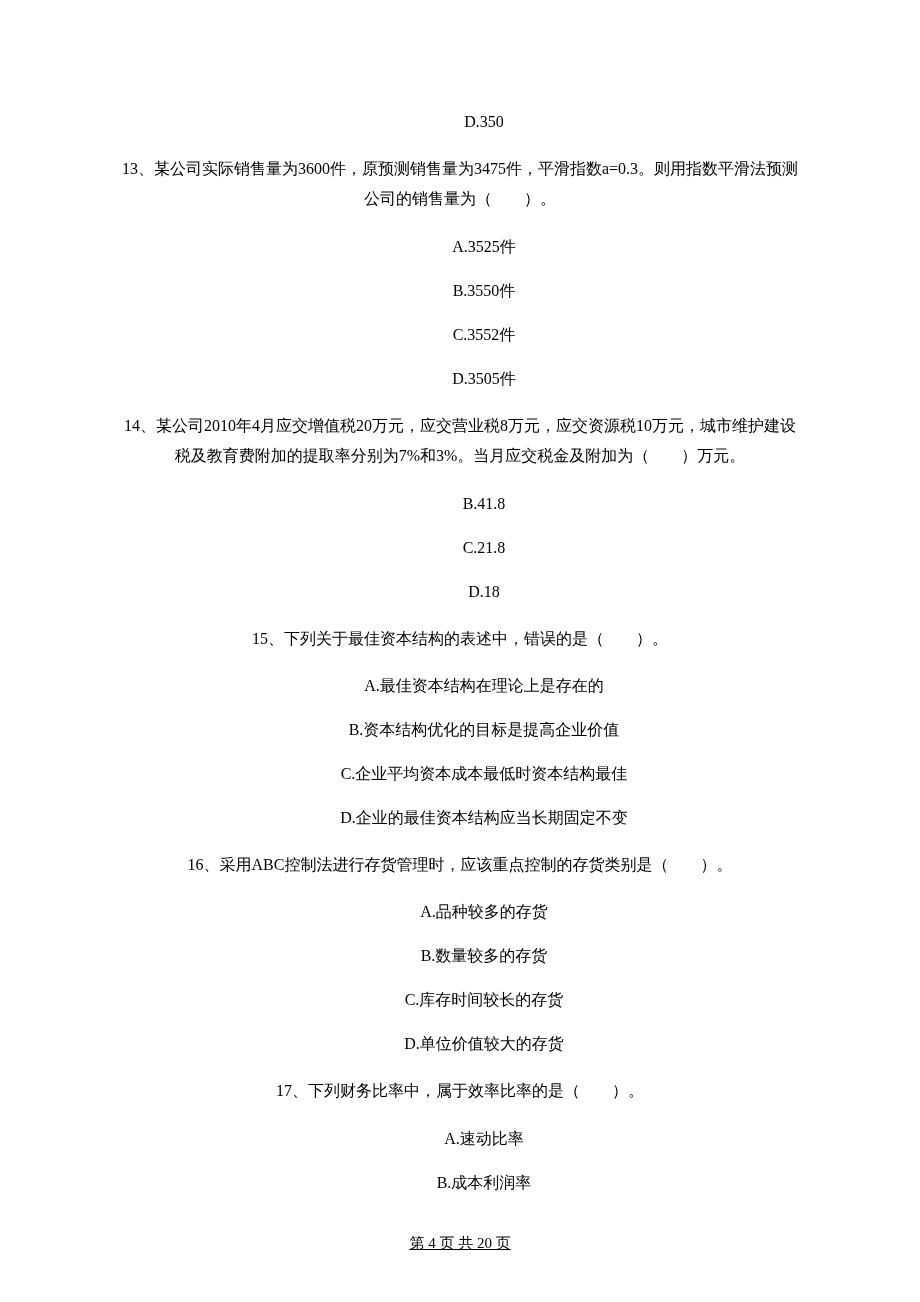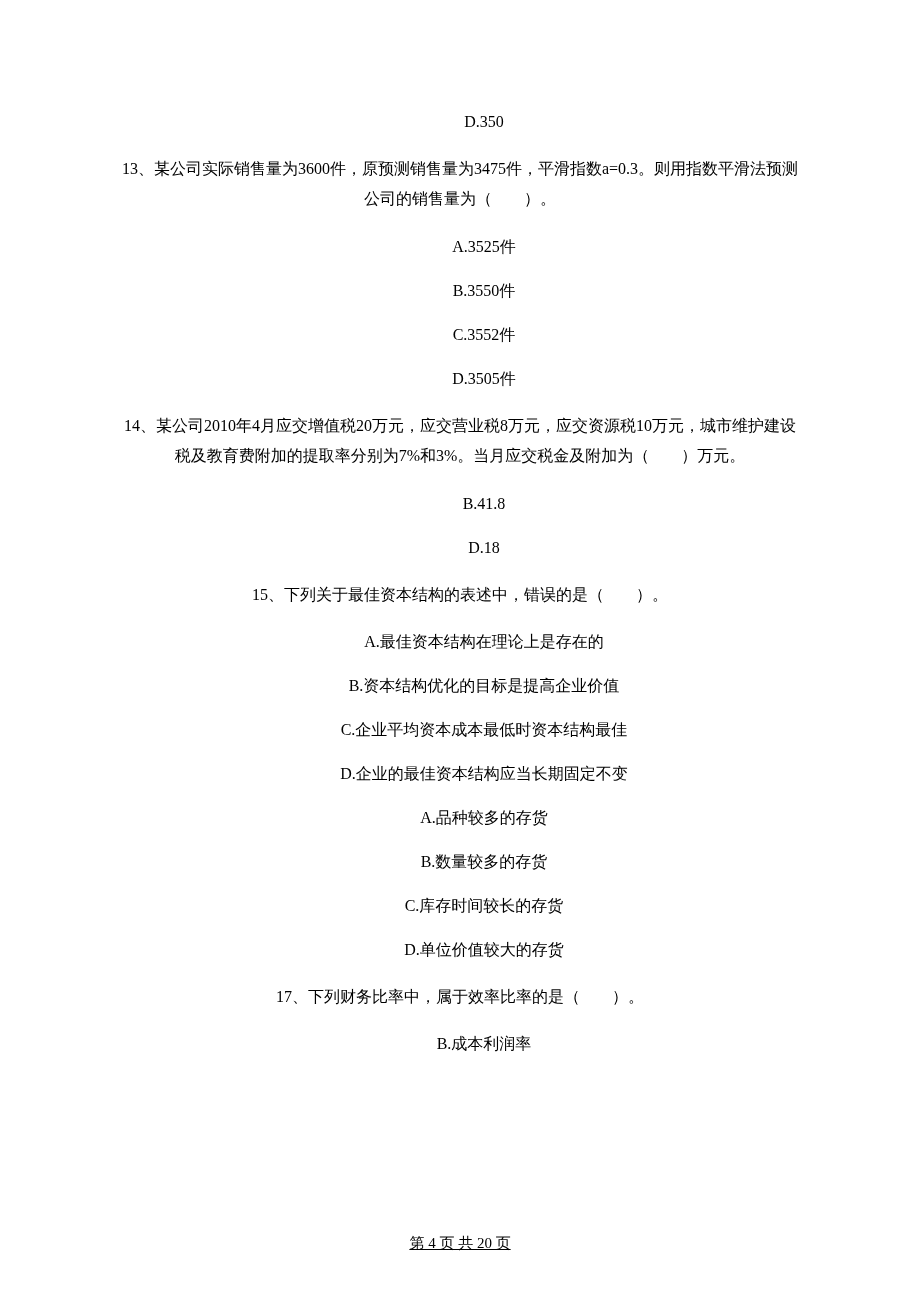--- a/index.html
+++ b/index.html
@@ -47,36 +47,39 @@
   <div class="question">13、某公司实际销售量为3600件，原预测销售量为3475件，平滑指数a=0.3。则用指数平滑法预测公司的销售量为（　　）。</div>
   <div class="option">A.3525件</div>
   <div class="option">B.3550件</div>
   <div class="option">C.3552件</div>
   <div class="option">D.3505件</div>
 </div>
 
 <div class="section">
   <div class="question">14、某公司2010年4月应交增值税20万元，应交营业税8万元，应交资源税10万元，城市维护建设税及教育费附加的提取率分别为7%和3%。当月应交税金及附加为（　　）万元。</div>
   <div class="option">B.41.8</div>
+  <div class="option">C.21.8</div>
   <div class="option">D.18</div>
 </div>
 
 <div class="section">
   <div class="question">15、下列关于最佳资本结构的表述中，错误的是（　　）。</div>
   <div class="option">A.最佳资本结构在理论上是存在的</div>
   <div class="option">B.资本结构优化的目标是提高企业价值</div>
   <div class="option">C.企业平均资本成本最低时资本结构最佳</div>
   <div class="option">D.企业的最佳资本结构应当长期固定不变</div>
 </div>
 
 <div class="section">
+  <div class="question">16、采用ABC控制法进行存货管理时，应该重点控制的存货类别是（　　）。</div>
   <div class="option">A.品种较多的存货</div>
   <div class="option">B.数量较多的存货</div>
   <div class="option">C.库存时间较长的存货</div>
   <div class="option">D.单位价值较大的存货</div>
 </div>
 
 <div class="section">
   <div class="question">17、下列财务比率中，属于效率比率的是（　　）。</div>
+  <div class="option">A.速动比率</div>
   <div class="option">B.成本利润率</div>
 </div>
 
 <div class="footer">第 4 页 共 20 页</div>
 
 </body></html>

